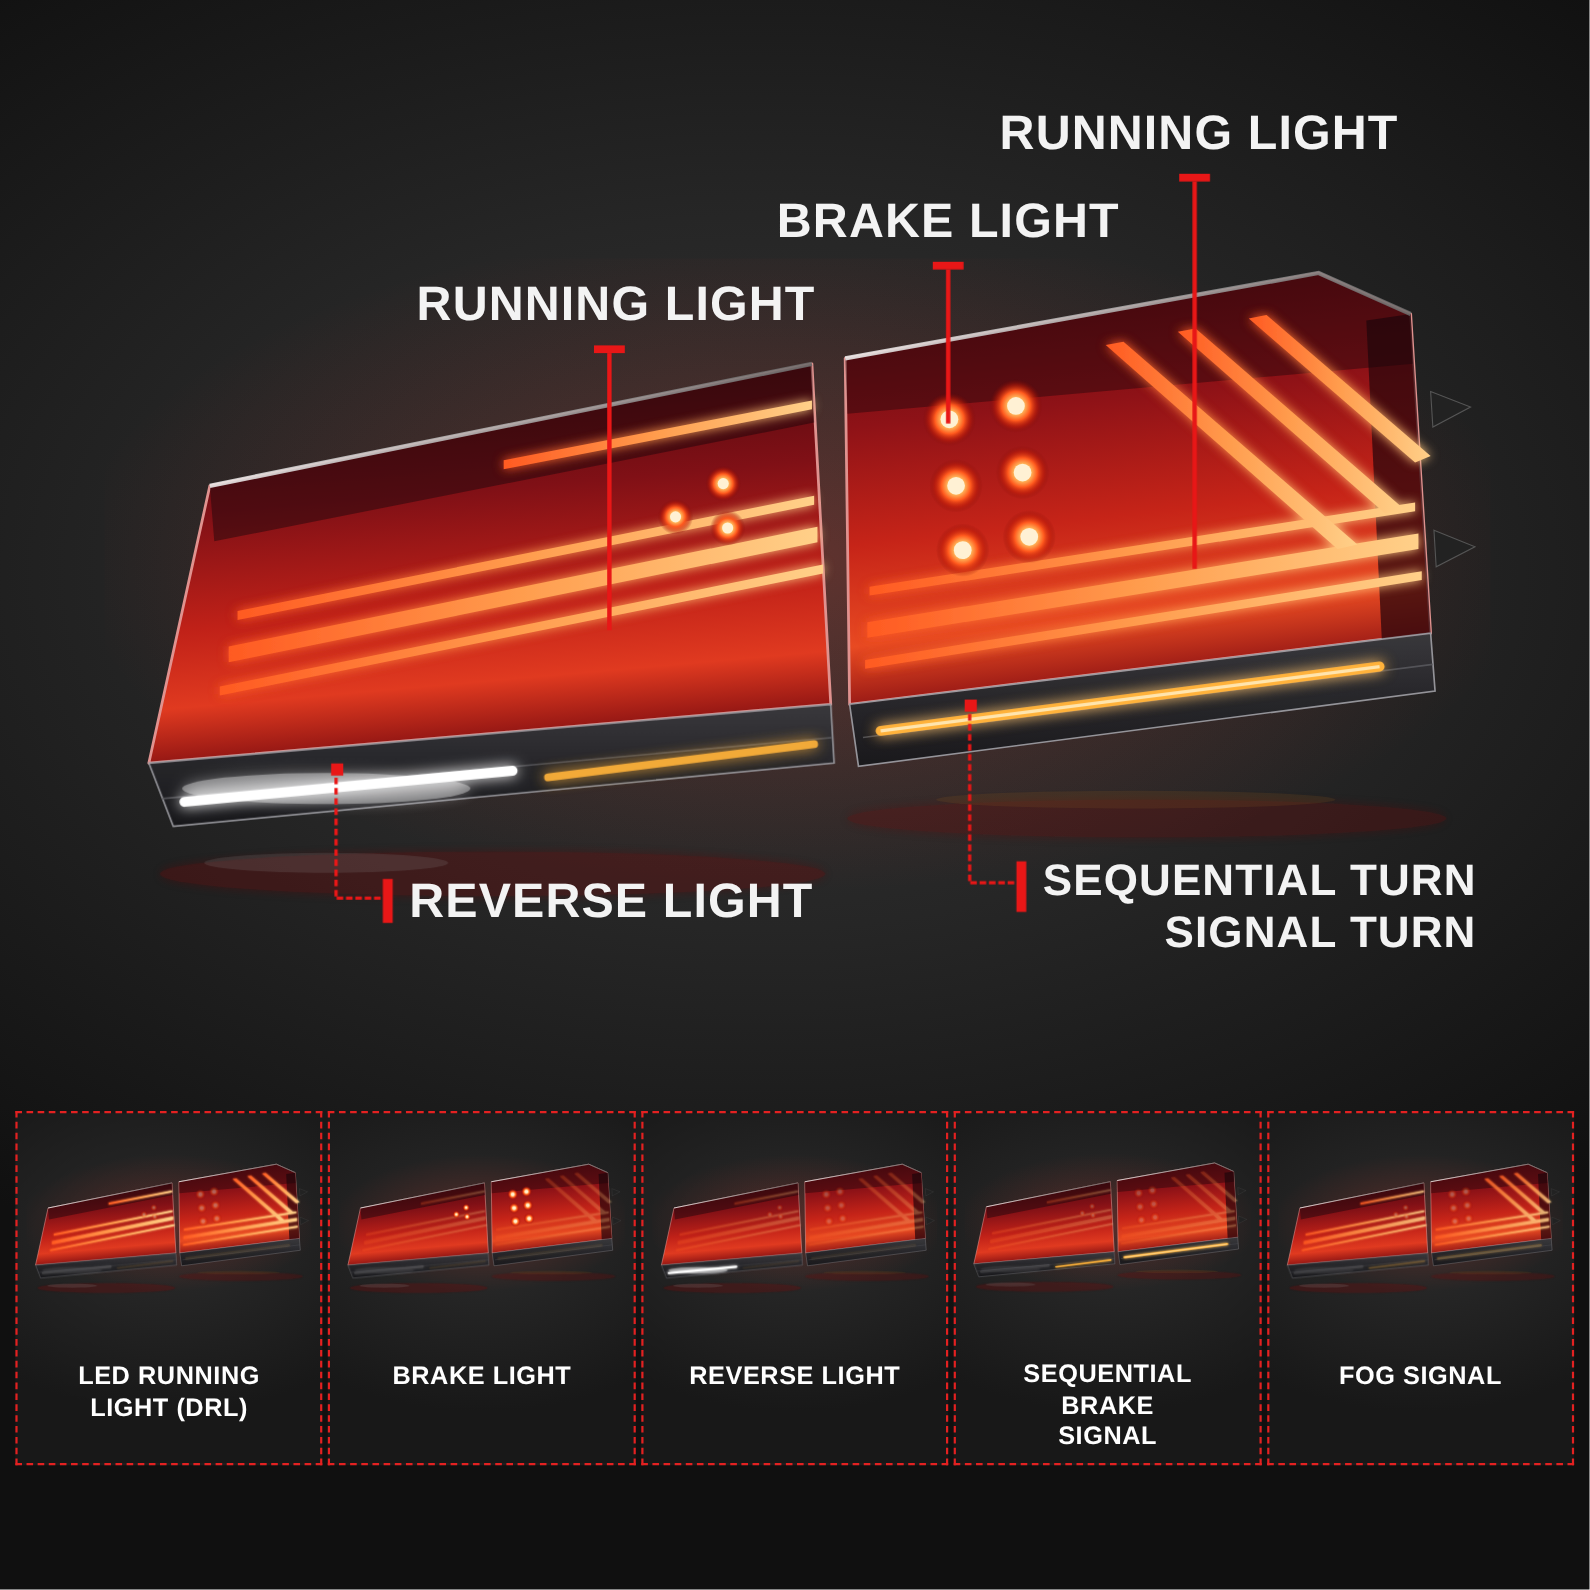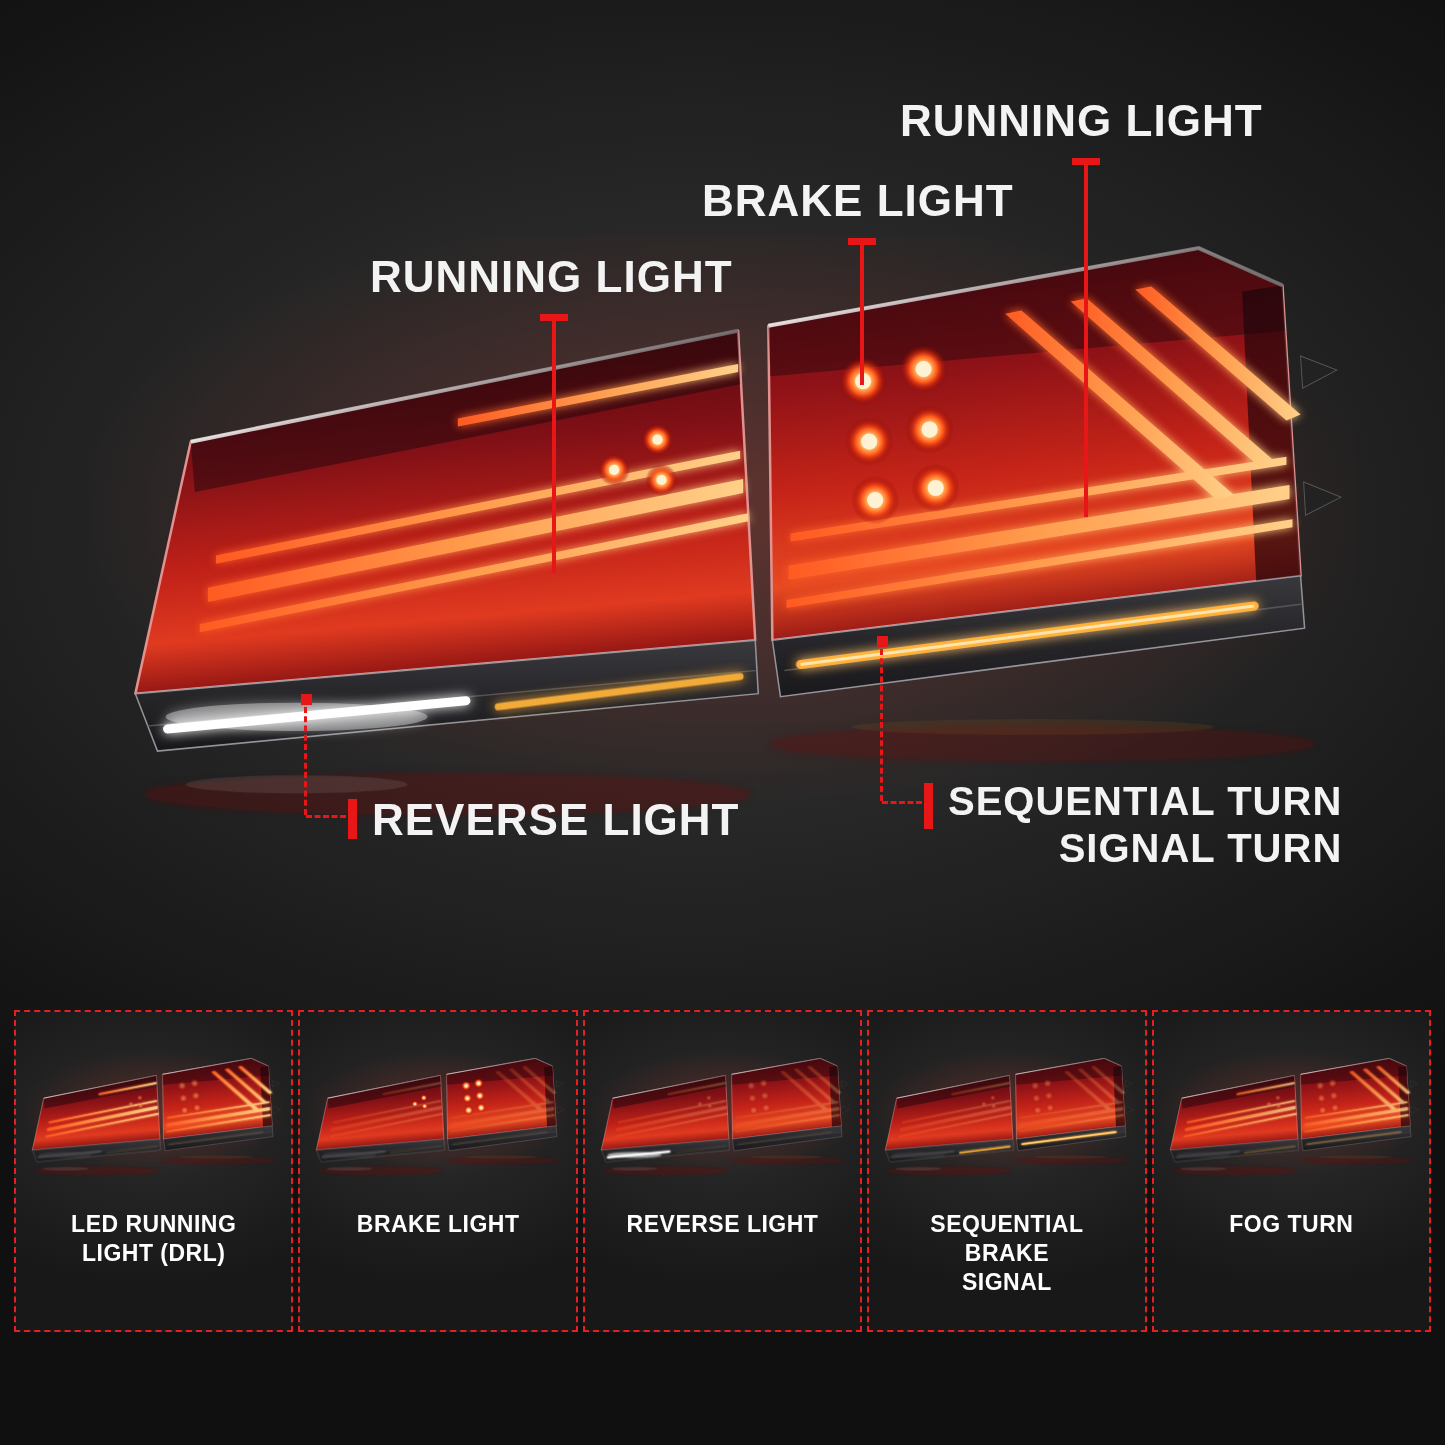--- a/index.html
+++ b/index.html
@@ -9,21 +9,21 @@
     font-family:"Liberation Sans", sans-serif;
   }
   
   #hero{position:absolute;left:0;top:0;width:1445px;height:1000px;}
   .hero-art{
     position:absolute;left:95px;top:235px;width:1260px;height:625px;
     --stripes-op:1;--leds-op:1;--reverse-op:1;--amber-op:1;
   }
   .callout-label{
     position:absolute;color:#f3f3f3;font-weight:700;font-size:44px;
-    letter-spacing:1px;text-align:left;white-space:nowrap;
+    letter-spacing:1px;text-align:center;white-space:nowrap;
   }
   .callout-label.left-align{text-align:left;}
   .tick{position:absolute;background:#e81717;height:7px;}
   .vline{position:absolute;background:#e81717;width:4px;}
   .vdash{position:absolute;width:0;border-left:3px dashed #e81717;}
   .hdash{position:absolute;height:0;border-top:3px dashed #e81717;}
   .marker-bar{position:absolute;background:#e81717;width:9px;}
   .marker-dot{position:absolute;background:#e81717;width:11px;height:11px;}
   .seq-label{position:absolute;color:#f3f3f3;font-weight:700;font-size:40px;letter-spacing:1px;line-height:1.18;text-align:right;}
 
@@ -32,21 +32,21 @@
     position:absolute;left:0;top:1010px;width:1445px;height:322px;
     display:flex;gap:5px;padding:0 14px;box-sizing:border-box;
   }
   .mode-card{
     flex:1;border:2px dashed #e32121;box-sizing:border-box;
     background:radial-gradient(ellipse 240px 160px at 50% 35%, #2c2c2c 0%, #1e1e1e 70%, #181818 100%);
     display:flex;flex-direction:column;align-items:center;padding:18px 8px 10px;
   }
   .mode-thumb{width:100%;height:180px;display:block;}
   .mode-label{
-    color:#ffffff;font-weight:700;font-size:23px;
+    margin-top:26px;color:#ffffff;font-weight:700;font-size:23px;
     text-align:center;line-height:1.25;max-width:240px;letter-spacing:.5px;
   }
   .mode-card.mode-seq .mode-label{max-width:175px;}
   
   .mode-drl    {--stripes-op:1;  --leds-op:.35;--reverse-op:.15;--amber-op:.12;}
   .mode-brake  {--stripes-op:.28;--leds-op:1;  --reverse-op:.15;--amber-op:.10;}
   .mode-reverse{--stripes-op:.30;--leds-op:.25;--reverse-op:1;  --amber-op:.08;}
   .mode-seq    {--stripes-op:.30;--leds-op:.25;--reverse-op:.12;--amber-op:1;}
   .mode-fog    {--stripes-op:.85;--leds-op:.30;--reverse-op:.12;--amber-op:.30;}
 </style>
@@ -255,16 +255,16 @@
     <svg class="mode-thumb" viewBox="0 0 1250 620">
         <use href="#taillight-art"></use>
       </svg>
     <div class="mode-label">SEQUENTIAL BRAKE SIGNAL</div>
   </div>
 
   <div class="mode-card mode-fog">
     <svg class="mode-thumb" viewBox="0 0 1250 620">
         <use href="#taillight-art"></use>
       </svg>
-    <div class="mode-label">FOG TURN</div>
+    <div class="mode-label">FOG SIGNAL</div>
   </div>
 
 </div>
 
 </body></html>

